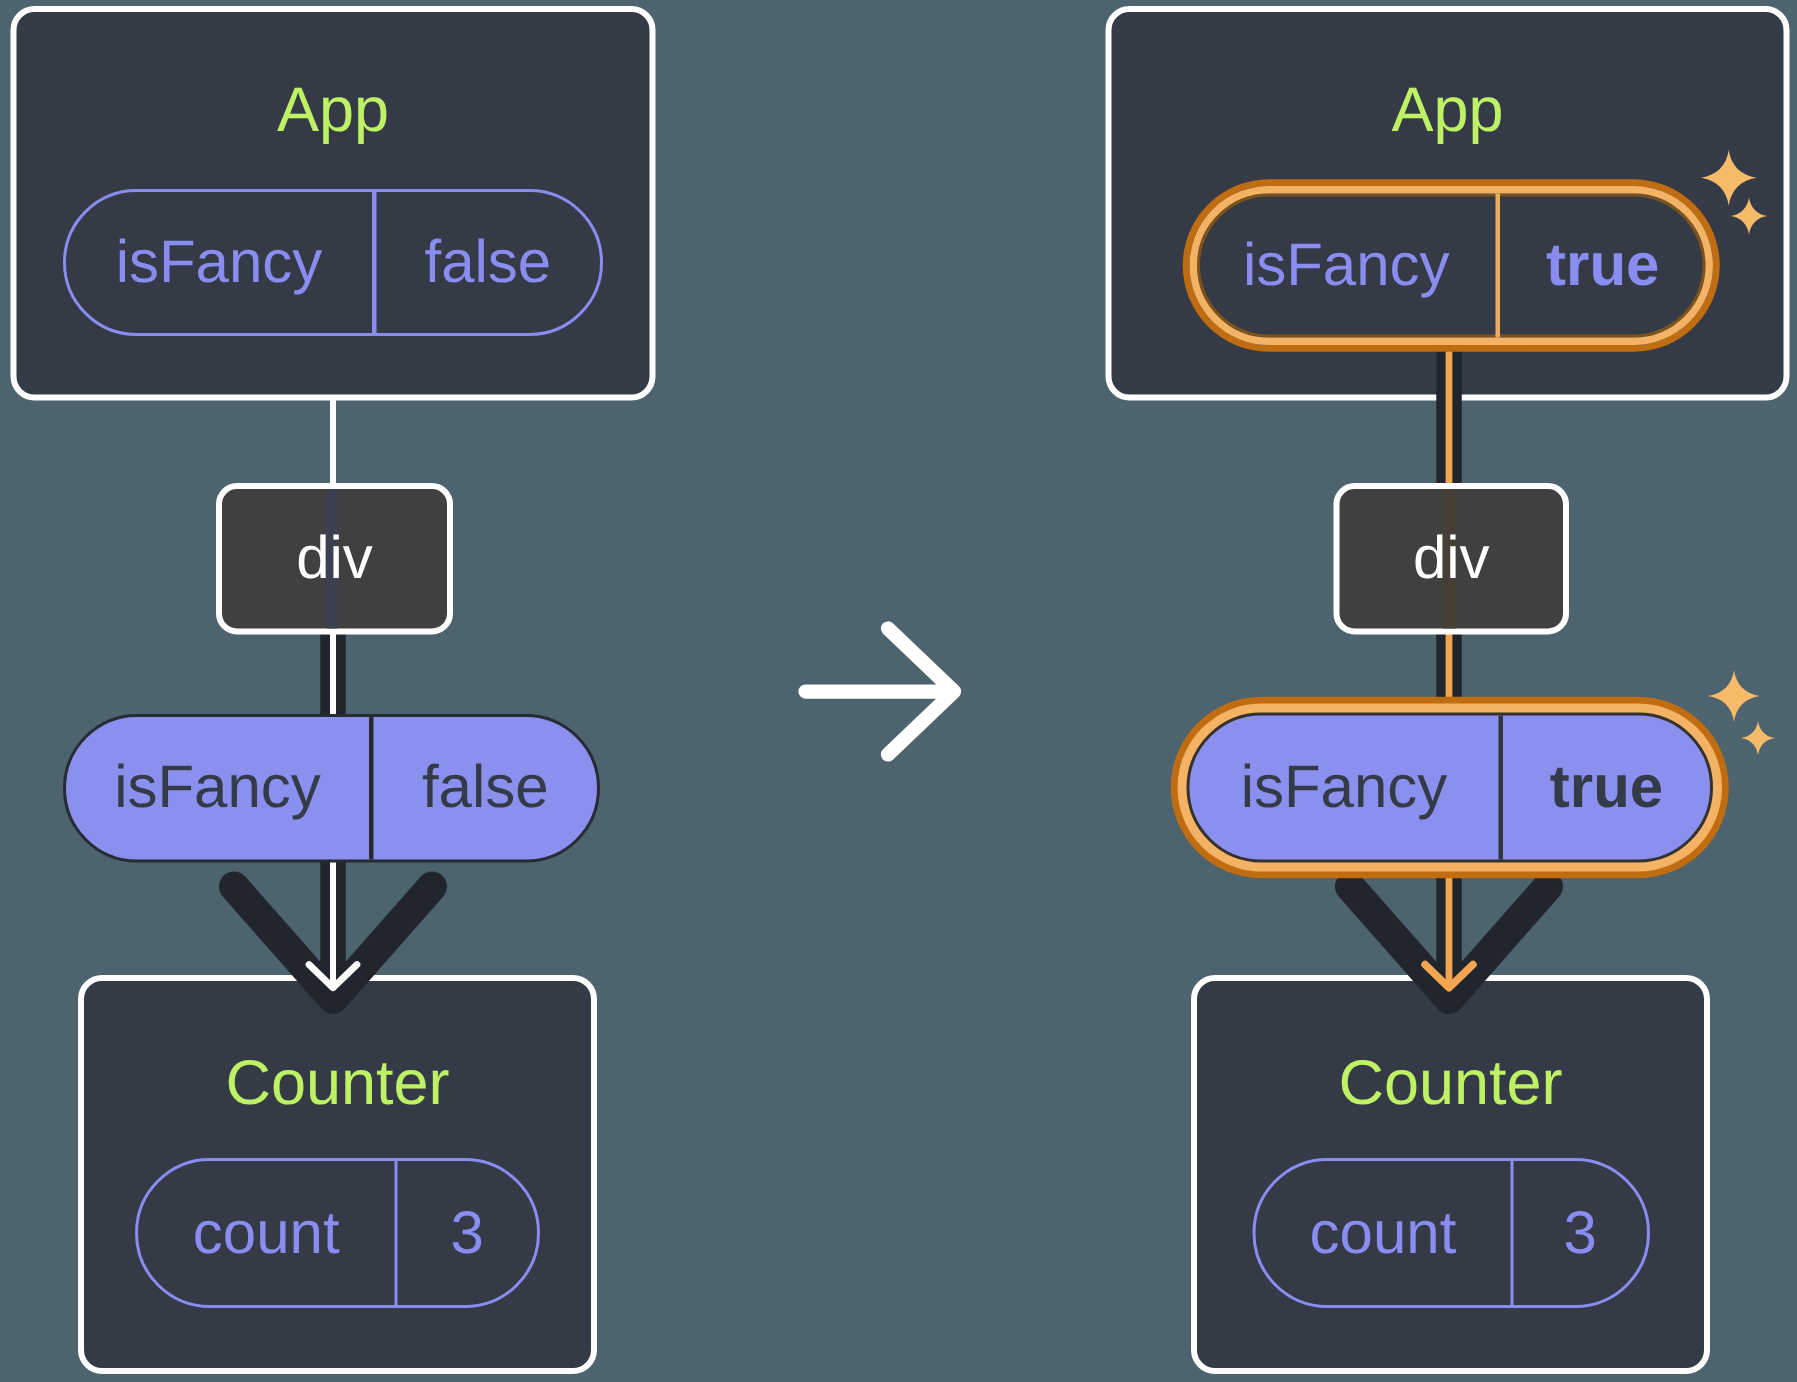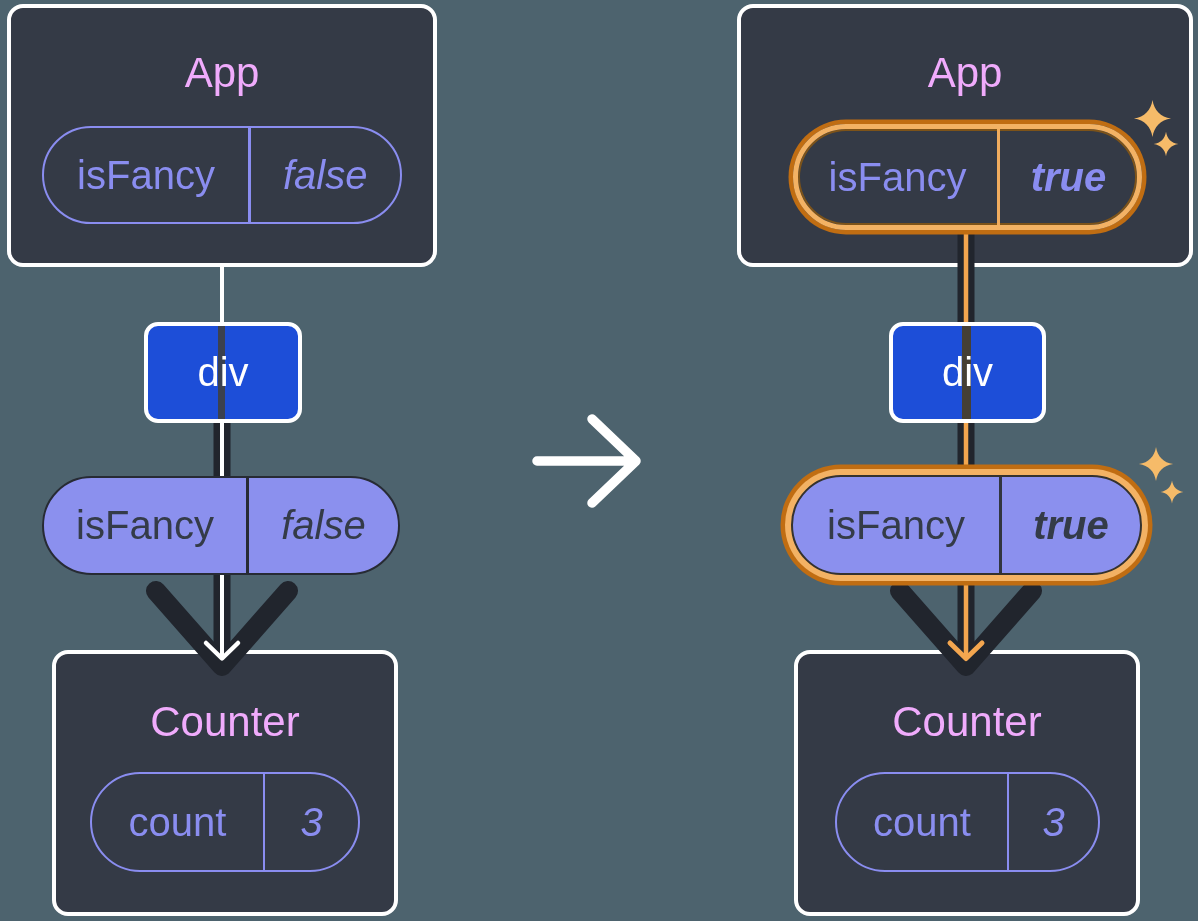--- a/index.html
+++ b/index.html
@@ -16,28 +16,28 @@
     position:absolute;
     background:#343a46;
     border:4px solid #ffffff;
     border-radius:16px;
     box-sizing:border-box;
     z-index:1;
   }
   .comp-title{
     position:absolute;left:0;right:0;
     display:flex;align-items:center;justify-content:center;
-    color:#f0abfc;font-size:42px;font-weight:400;
+    color:#bef264;font-size:42px;font-weight:400;
     z-index:1;
   }
 
   
   .div-box{
     position:absolute;
-    background:#1d4ed8;
+    background:#404040;
     border:4px solid #ffffff;
     border-radius:14px;
     box-sizing:border-box;
     display:flex;align-items:center;justify-content:center;
     color:#ffffff;font-size:40px;
     z-index:3;
   }
   .div-stripe{
     position:absolute;top:0;bottom:0;
     z-index:0;
@@ -52,21 +52,21 @@
     display:flex;align-items:stretch;
     z-index:3;
     font-size:40px;
     text-align:center;
   }
   .pill .cell{
     display:flex;align-items:center;justify-content:center;
     box-sizing:border-box;
   }
   .pill .cell.key{flex:0 0 auto;}
-  .pill .cell.value{flex:1 1 auto;font-style:italic;}
+  .pill .cell.value{flex:1 1 auto;}
   .pill .divider{flex:0 0 auto;}
 
   .outline-pill{
     border:2.5px solid #8a8df0;
     color:#8a8df0;
     background:transparent;
   }
   .outline-pill .divider{background:#8a8df0;width:2.5px;}
 
   .filled-pill{

